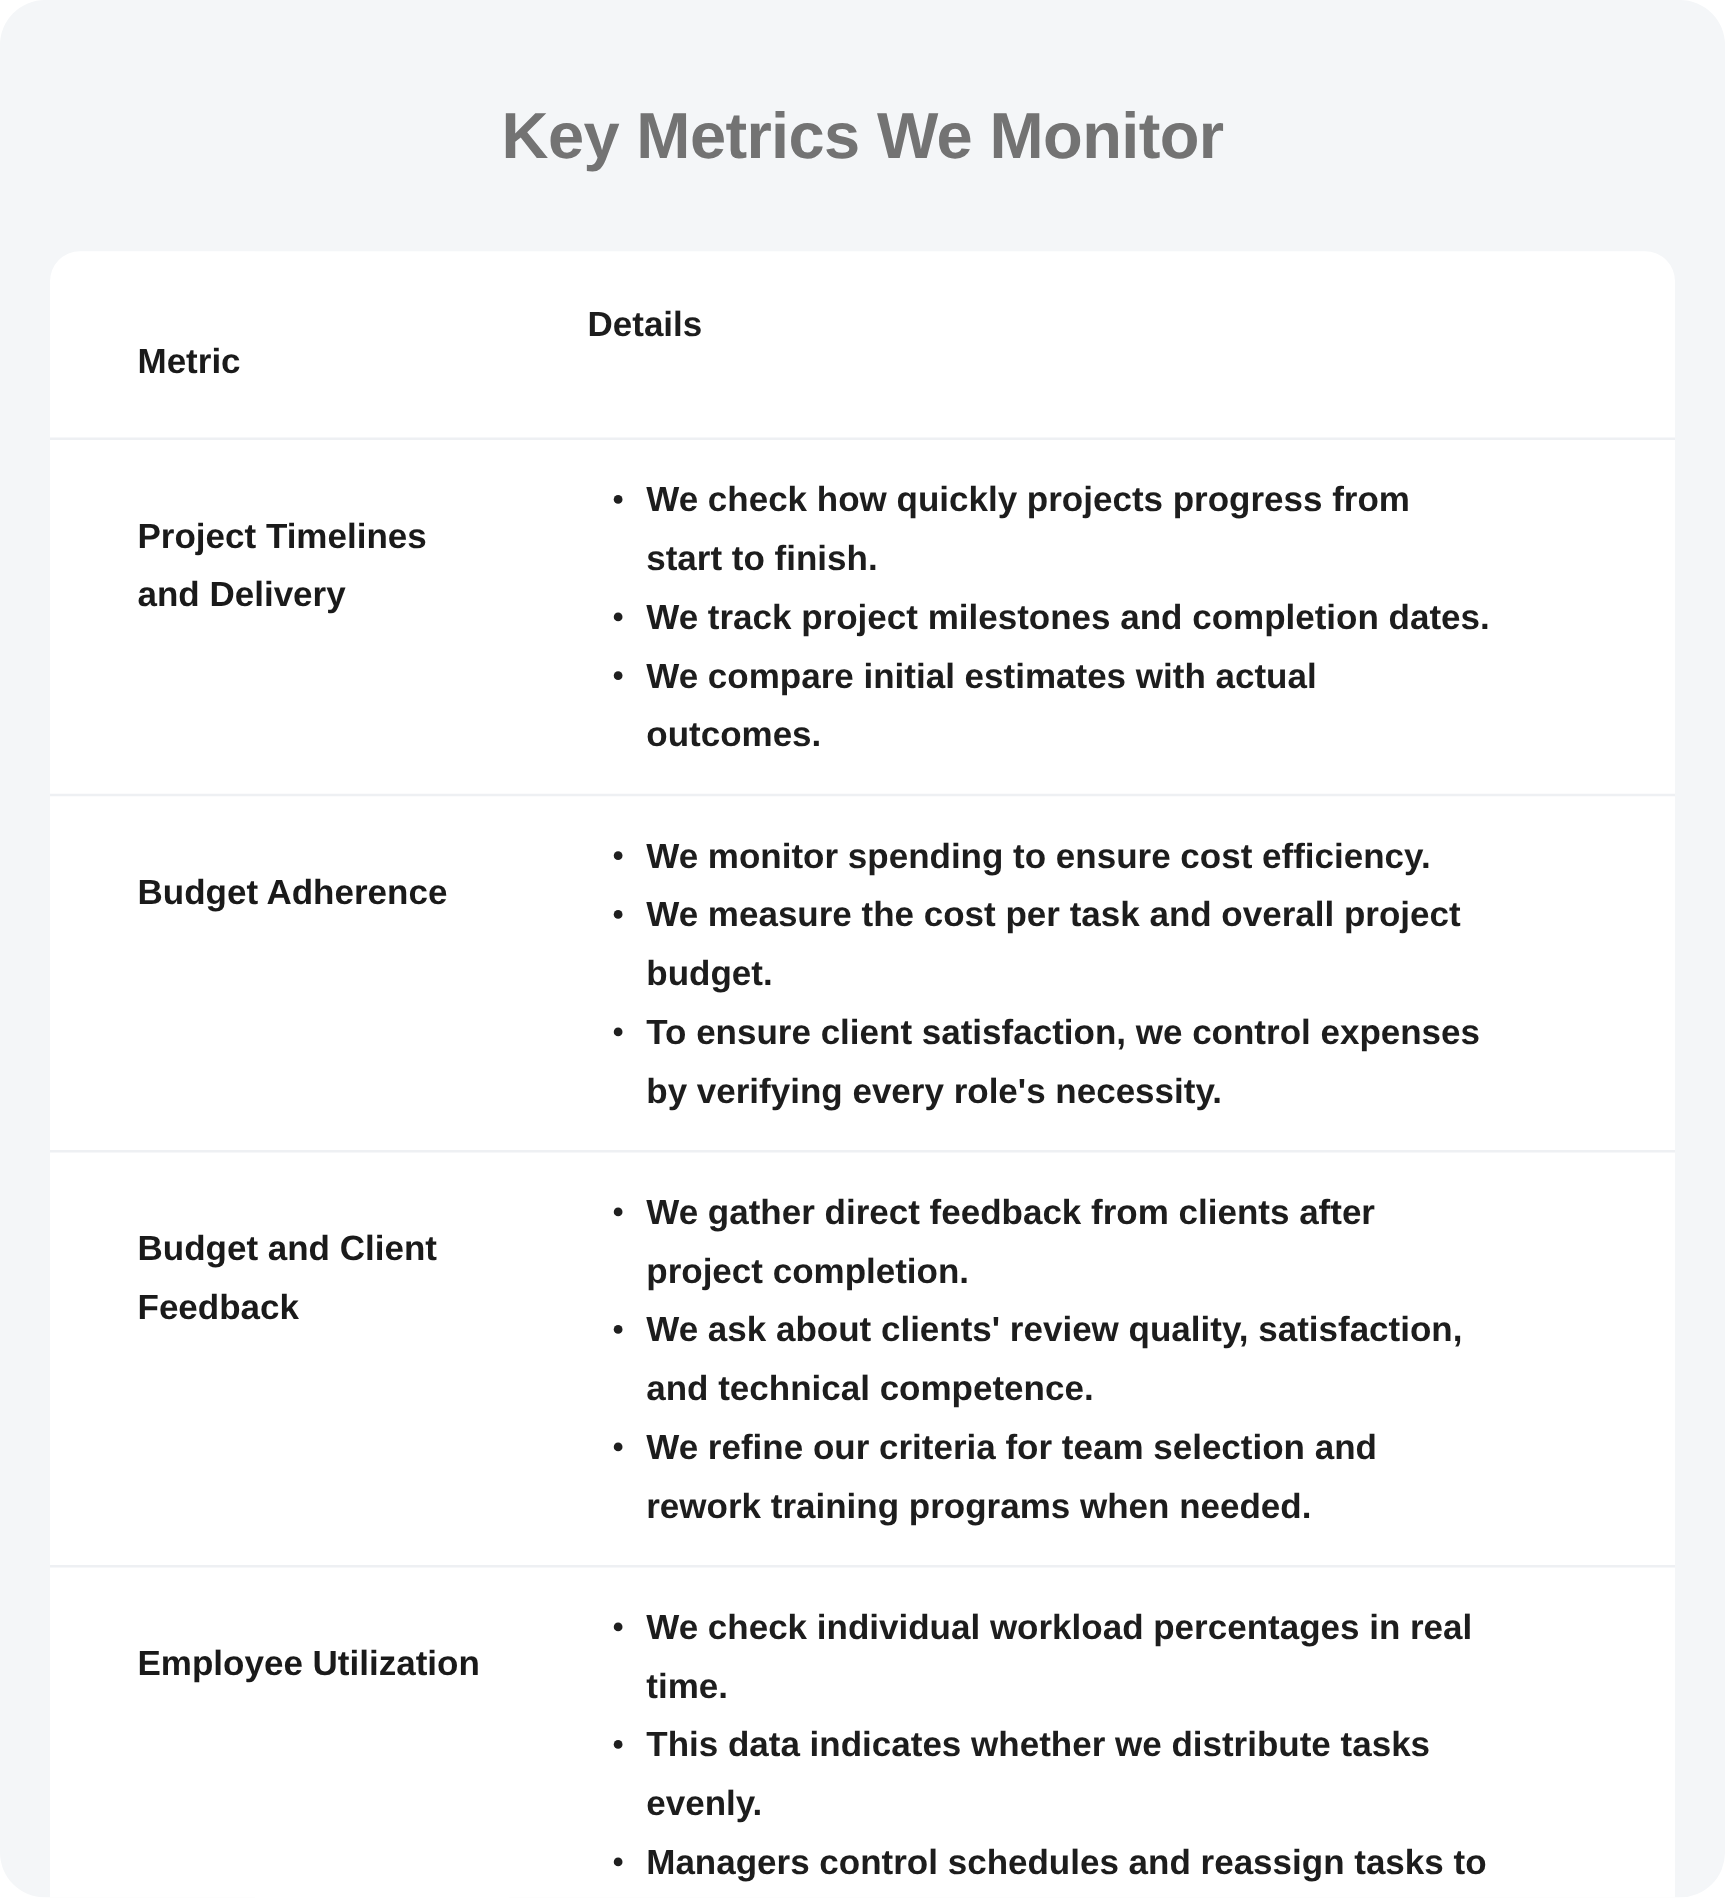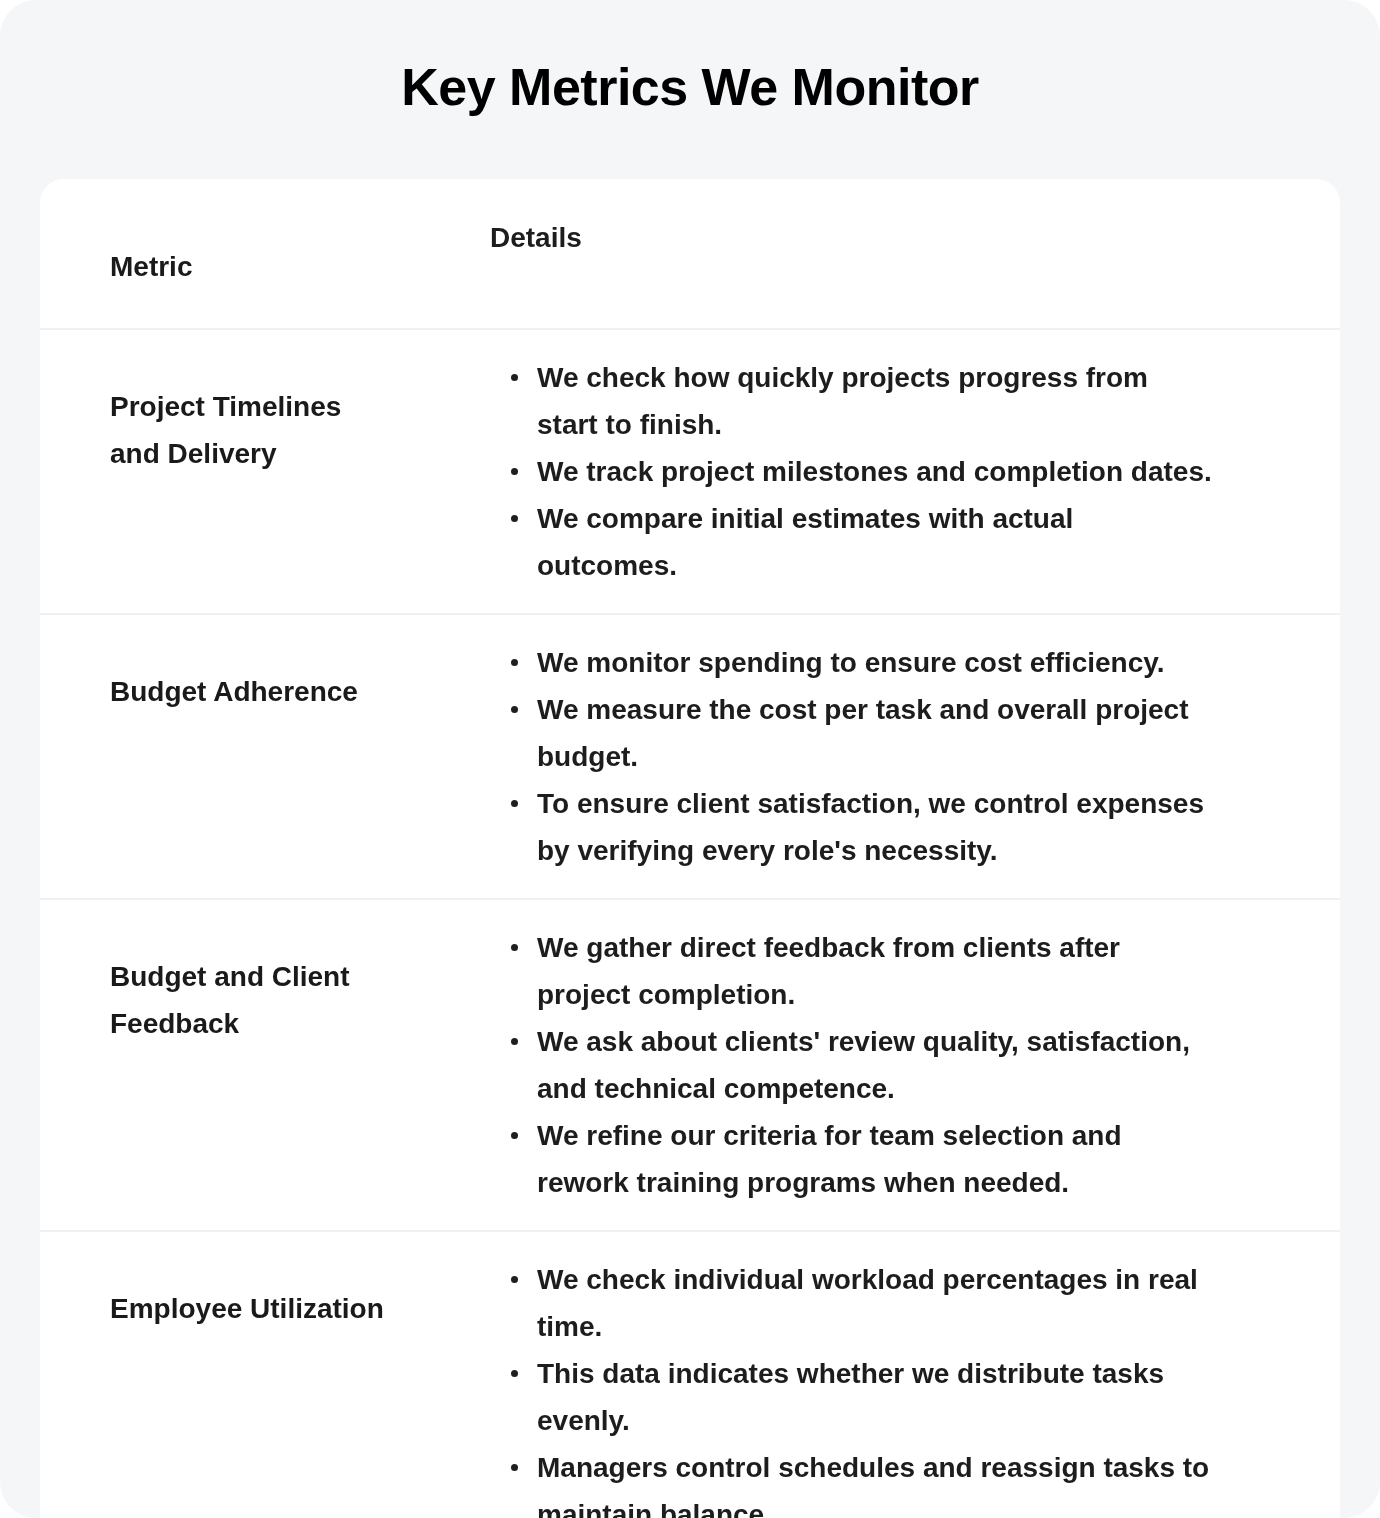--- a/index.html
+++ b/index.html
@@ -16,27 +16,27 @@
   }
   .canvas {
     position: relative;
     width: 1380px;
     height: 1518px;
     background: var(--bg);
     border-radius: 36px;
     overflow: hidden;
   }
   .page-title {
-    padding-top: 56px;
+    padding-top: 78px;
     text-align: center;
     font-size: 52px;
     font-weight: bold;
     letter-spacing: -0.5px;
     line-height: 1.2;
-    color: #000000;
+    color: #737373;
   }
   .card {
     margin: 61px 40px 0 40px;
     background: var(--card);
     border-radius: 24px;
     overflow: hidden;
   }
   .trow {
     display: grid;
     grid-template-columns: 430px 1fr;
@@ -47,21 +47,21 @@
   .metric-cell {
     padding-left: 70px;
     padding-right: 40px;
     font-size: 28px;
     font-weight: bold;
     line-height: 47px;
     white-space: pre-line;
     color: #1a1a1a;
     margin-top: 29px;
   }
-  .details-cell { padding-right: 40px; margin-left: 20px; }
+  .details-cell { padding-right: 40px; }
   .header .metric-cell,
   .header .details-cell {
     font-size: 28px;
     font-weight: bold;
     line-height: 38px;
     white-space: normal;
   }
   .bullet-list {
     list-style: none;
     padding-left: 21px;

